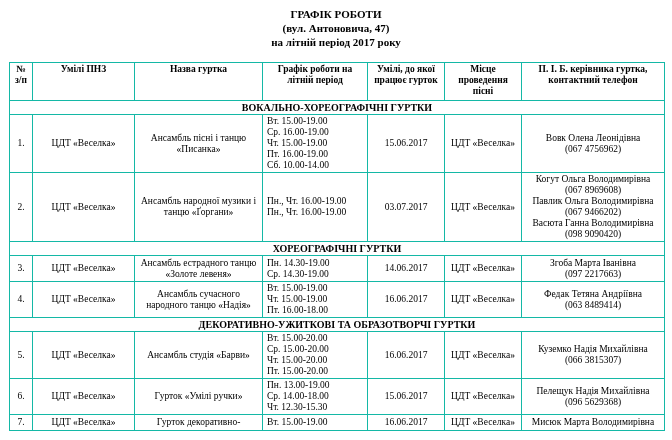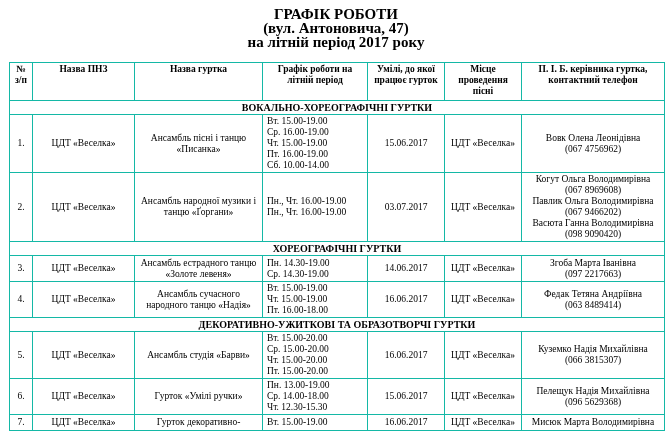--- a/index.html
+++ b/index.html
@@ -14,21 +14,21 @@
   }
   .page {
     width: 672px;
     height: 440px;
     position: relative;
   }
   .title-block {
     padding-top: 7px;
     text-align: center;
     font-weight: bold;
-    font-size: 15px;
+    font-size: 11px;
     line-height: 14px;
   }
   table.sched {
     border-collapse: collapse;
     table-layout: fixed;
     margin: 13px 0 0 9px;
     width: 656px;
     font-size: 9.5px;
     line-height: 11px;
   }
@@ -85,21 +85,21 @@
         <col class="c2">
         <col class="c3">
         <col class="c4">
       <col class="c5">
         <col class="c6">
         <col class="c7">
     </colgroup>
     <thead>
       <tr id="header-row">
           <th>№ з/п</th>
-          <th>Назва ПНЗ</th>
+          <th>Умілі ПНЗ</th>
           <th>Назва гуртка</th>
           <th>Графік роботи на літній період</th>
           <th>Умілі, до якої працює гурток</th>
           <th>Місце проведення пісні</th>
           <th>П. І. Б. керівника гуртка, контактний телефон</th>
         </tr>
     </thead>
     <tbody id="table-body">
         <tr class="section-row">
           <td colspan="7">ВОКАЛЬНО-ХОРЕОГРАФІЧНІ ГУРТКИ</td>

